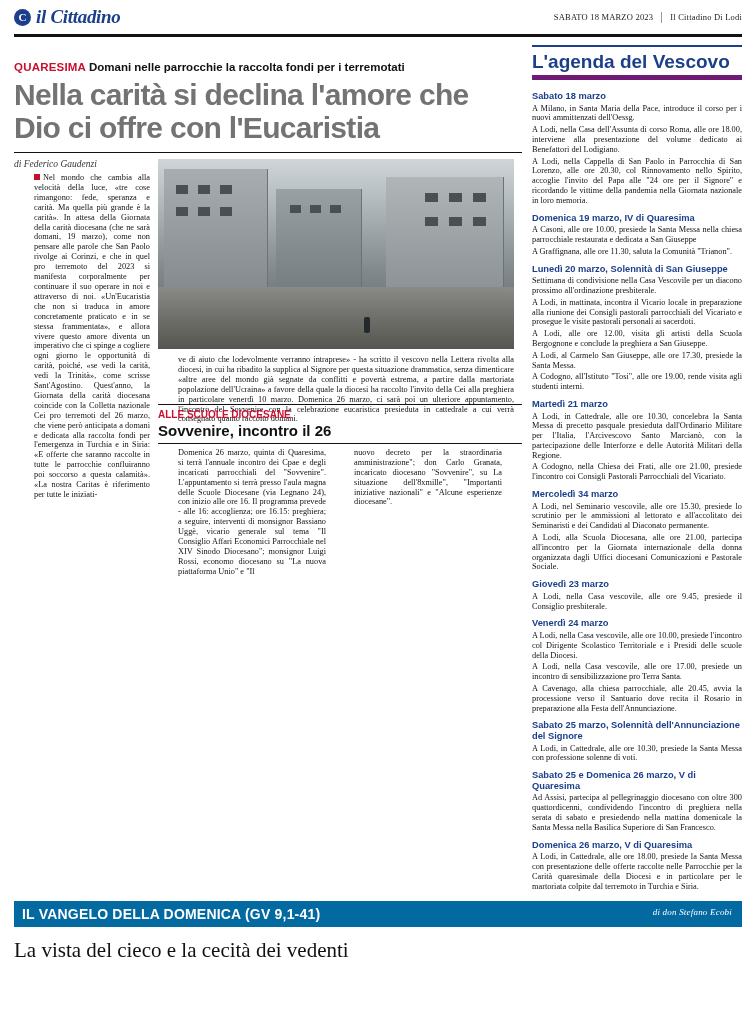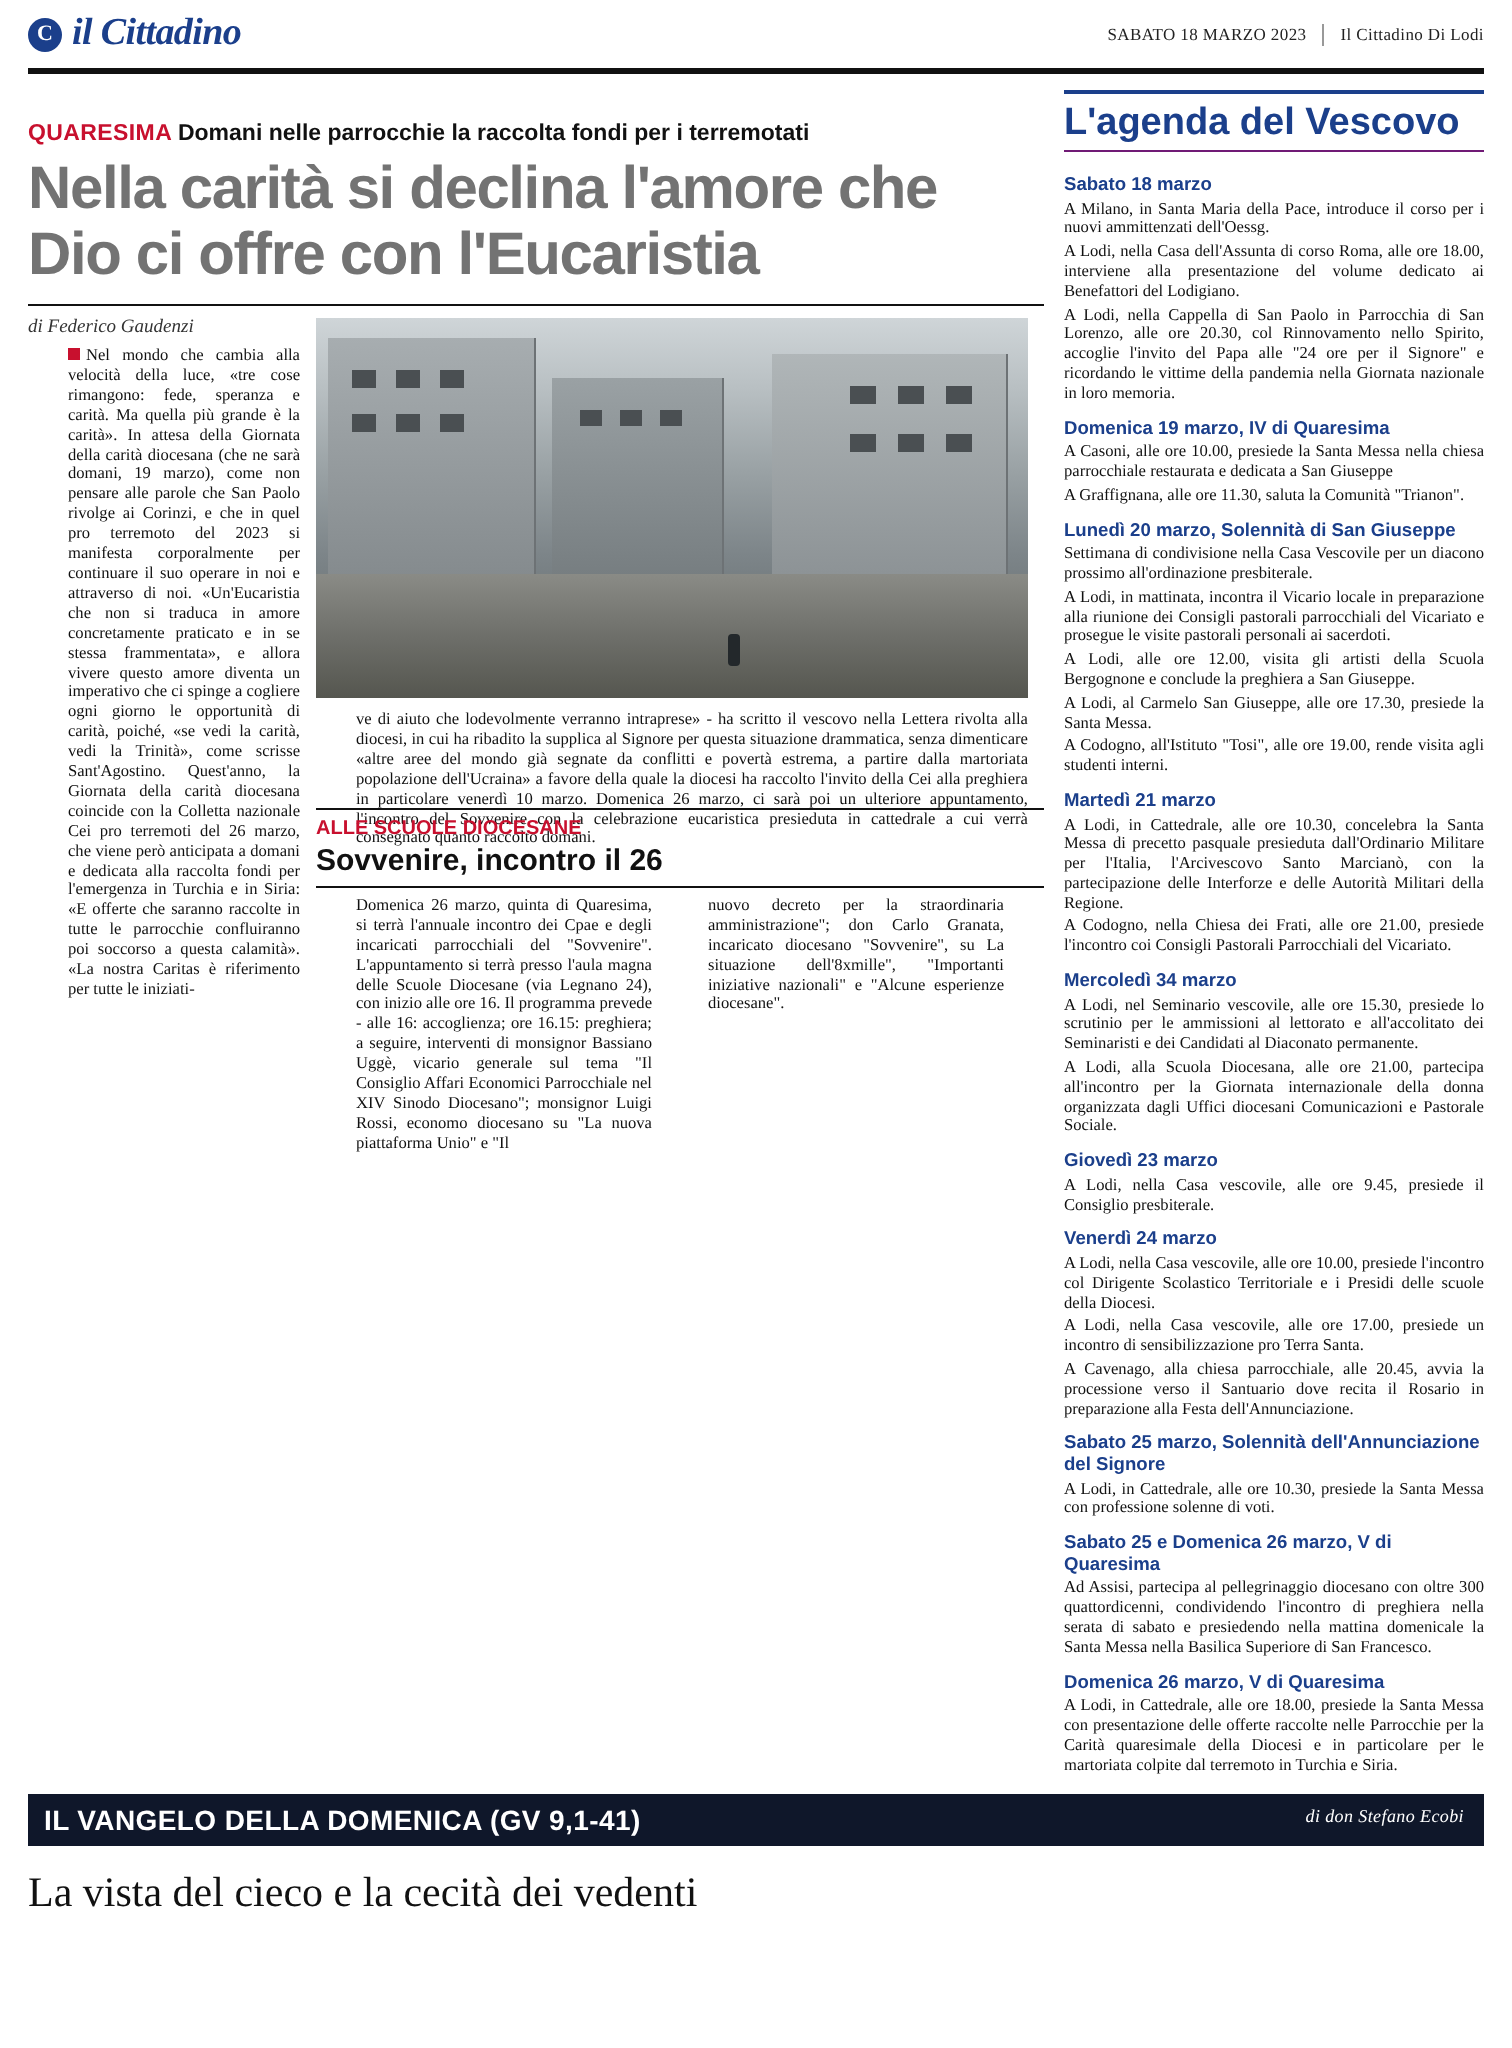--- a/index.html
+++ b/index.html
@@ -120,38 +120,38 @@
     font-size: 15px; line-height: 17px; margin-bottom: 4px;
   }
   .box-rule { height: 1px; background: #111; margin: 3px 0 4px 0; }
   .box-cols { display: flex; gap: 8px; }
   .box-col { width: 168px; }
 
   
   .agenda-head {
     font-family: "Liberation Sans", sans-serif; font-weight: bold;
     font-size: 19px; color: #1b3f8b; line-height: 21px;
-    border-top: 2px solid #1b3f8b; border-bottom: 1px solid #701a75;
+    border-top: 2px solid #1b3f8b; border-bottom: 5px solid #701a75;
     padding: 4px 0 3px 0; margin-top: 8px;
   }
   .agenda-body { padding-top: 4px; }
   .ag-day {
     font-family: "Liberation Sans", sans-serif; font-weight: bold;
     font-size: 9.3px; color: #1b3f8b; line-height: 10.6px;
     margin-top: 7px; margin-bottom: 2px;
   }
   .ag-item {
     font-size: 8.3px; line-height: 9.8px; text-align: justify;
     font-family: "Liberation Serif", serif; margin-bottom: 2px;
   }
 
   
   .gospel-band {
     margin-top: 8px;
-    background: #0f172a; color: #fff;
+    background: #0369a1; color: #fff;
     font-family: "Liberation Sans", sans-serif; font-weight: bold;
     font-size: 14px; padding: 5px 8px; letter-spacing: 0.2px;
     position: relative;
   }
   .gospel-author {
     position: absolute; right: 10px; top: 6px;
     font-family: "Liberation Serif", serif; font-style: italic;
     font-weight: normal; font-size: 9px; color: #fff;
   }
   .gospel-title {

